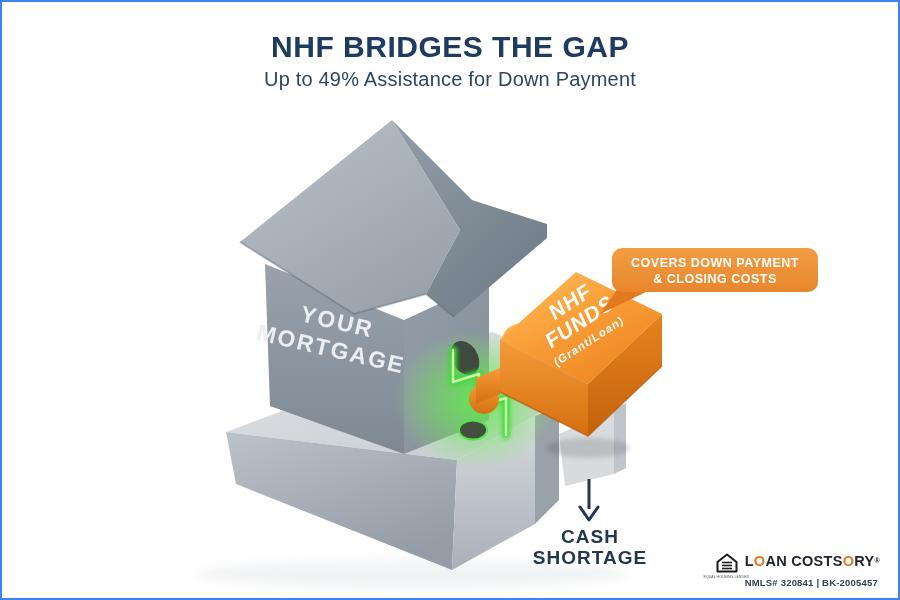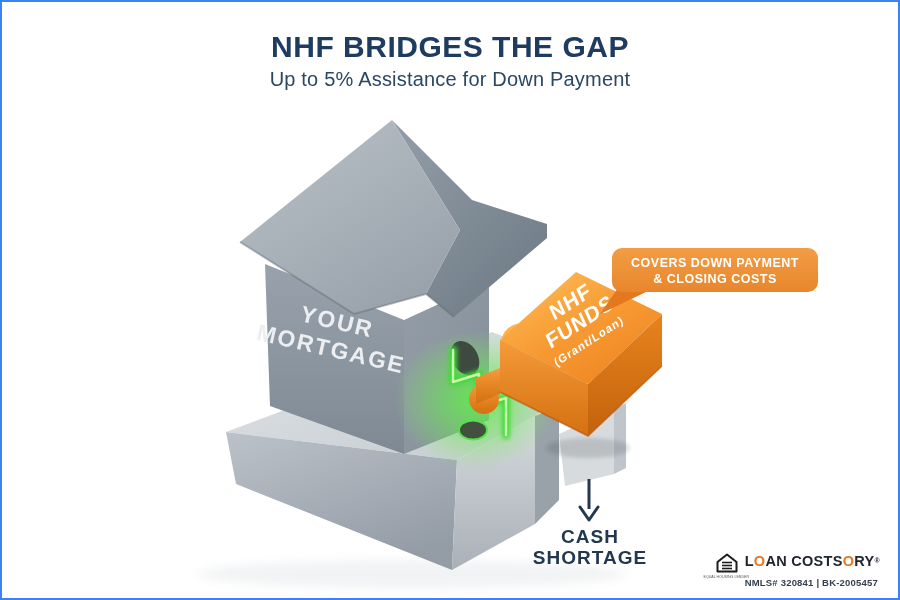--- a/index.html
+++ b/index.html
@@ -29,21 +29,21 @@
   .brand .reg{font-size:7px;vertical-align:top;font-weight:700;}
   .license{font-size:9.5px;font-weight:700;color:#333f4d;letter-spacing:.2px;margin-top:8px;white-space:nowrap;}
 </style>
 </head>
 <body>
 
 <div class="canvas">
 
   <div class="header">
     <div class="title">NHF BRIDGES THE GAP</div>
-    <div class="subtitle">Up to 5% Assistance for Down Payment</div>
+    <div class="subtitle">Up to 49% Assistance for Down Payment</div>
   </div>
 
   <svg class="scene" width="900" height="600" viewBox="0 0 900 600">
     <defs>
       <linearGradient id="gradSlabTop" x1="0" y1="0" x2="1" y2="1">
         <stop offset="0" stop-color="#e2e5e8"></stop>
           <stop offset="1" stop-color="#c3c9ce"></stop>
       </linearGradient>
       <linearGradient id="gradSlabF" x1="0" y1="0" x2="0.6" y2="1">
         <stop offset="0" stop-color="#bcc2c9"></stop>

